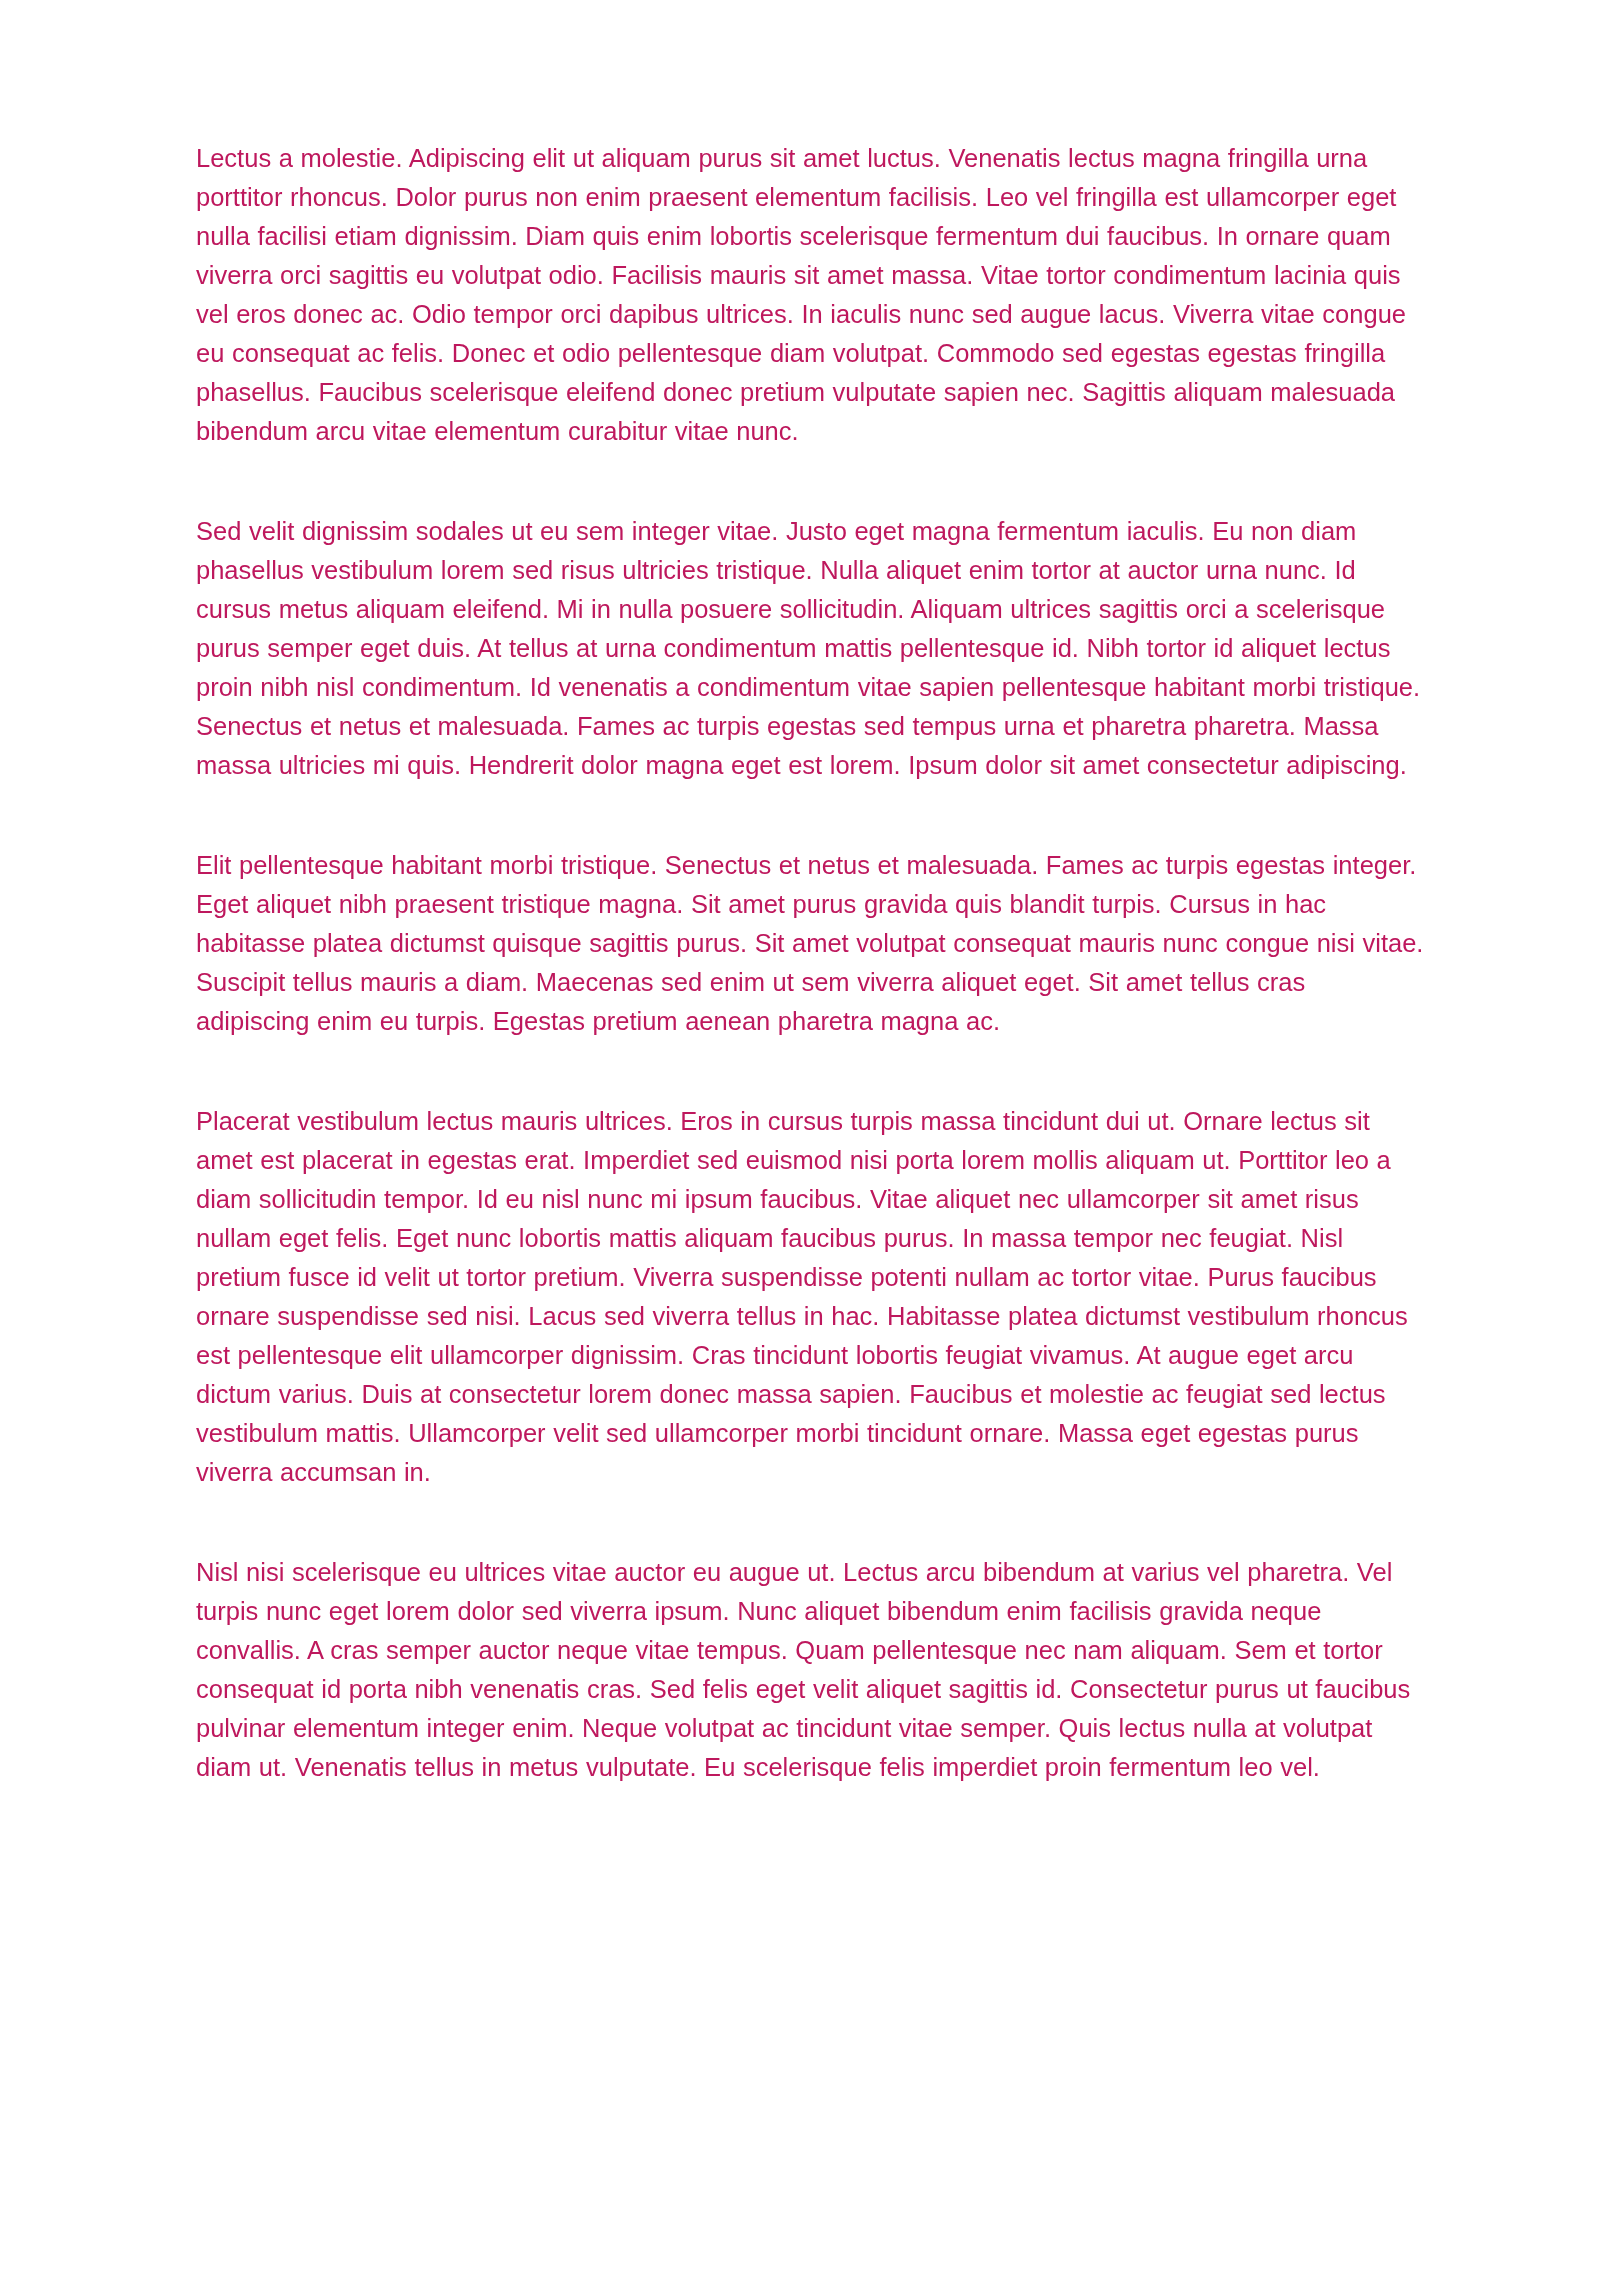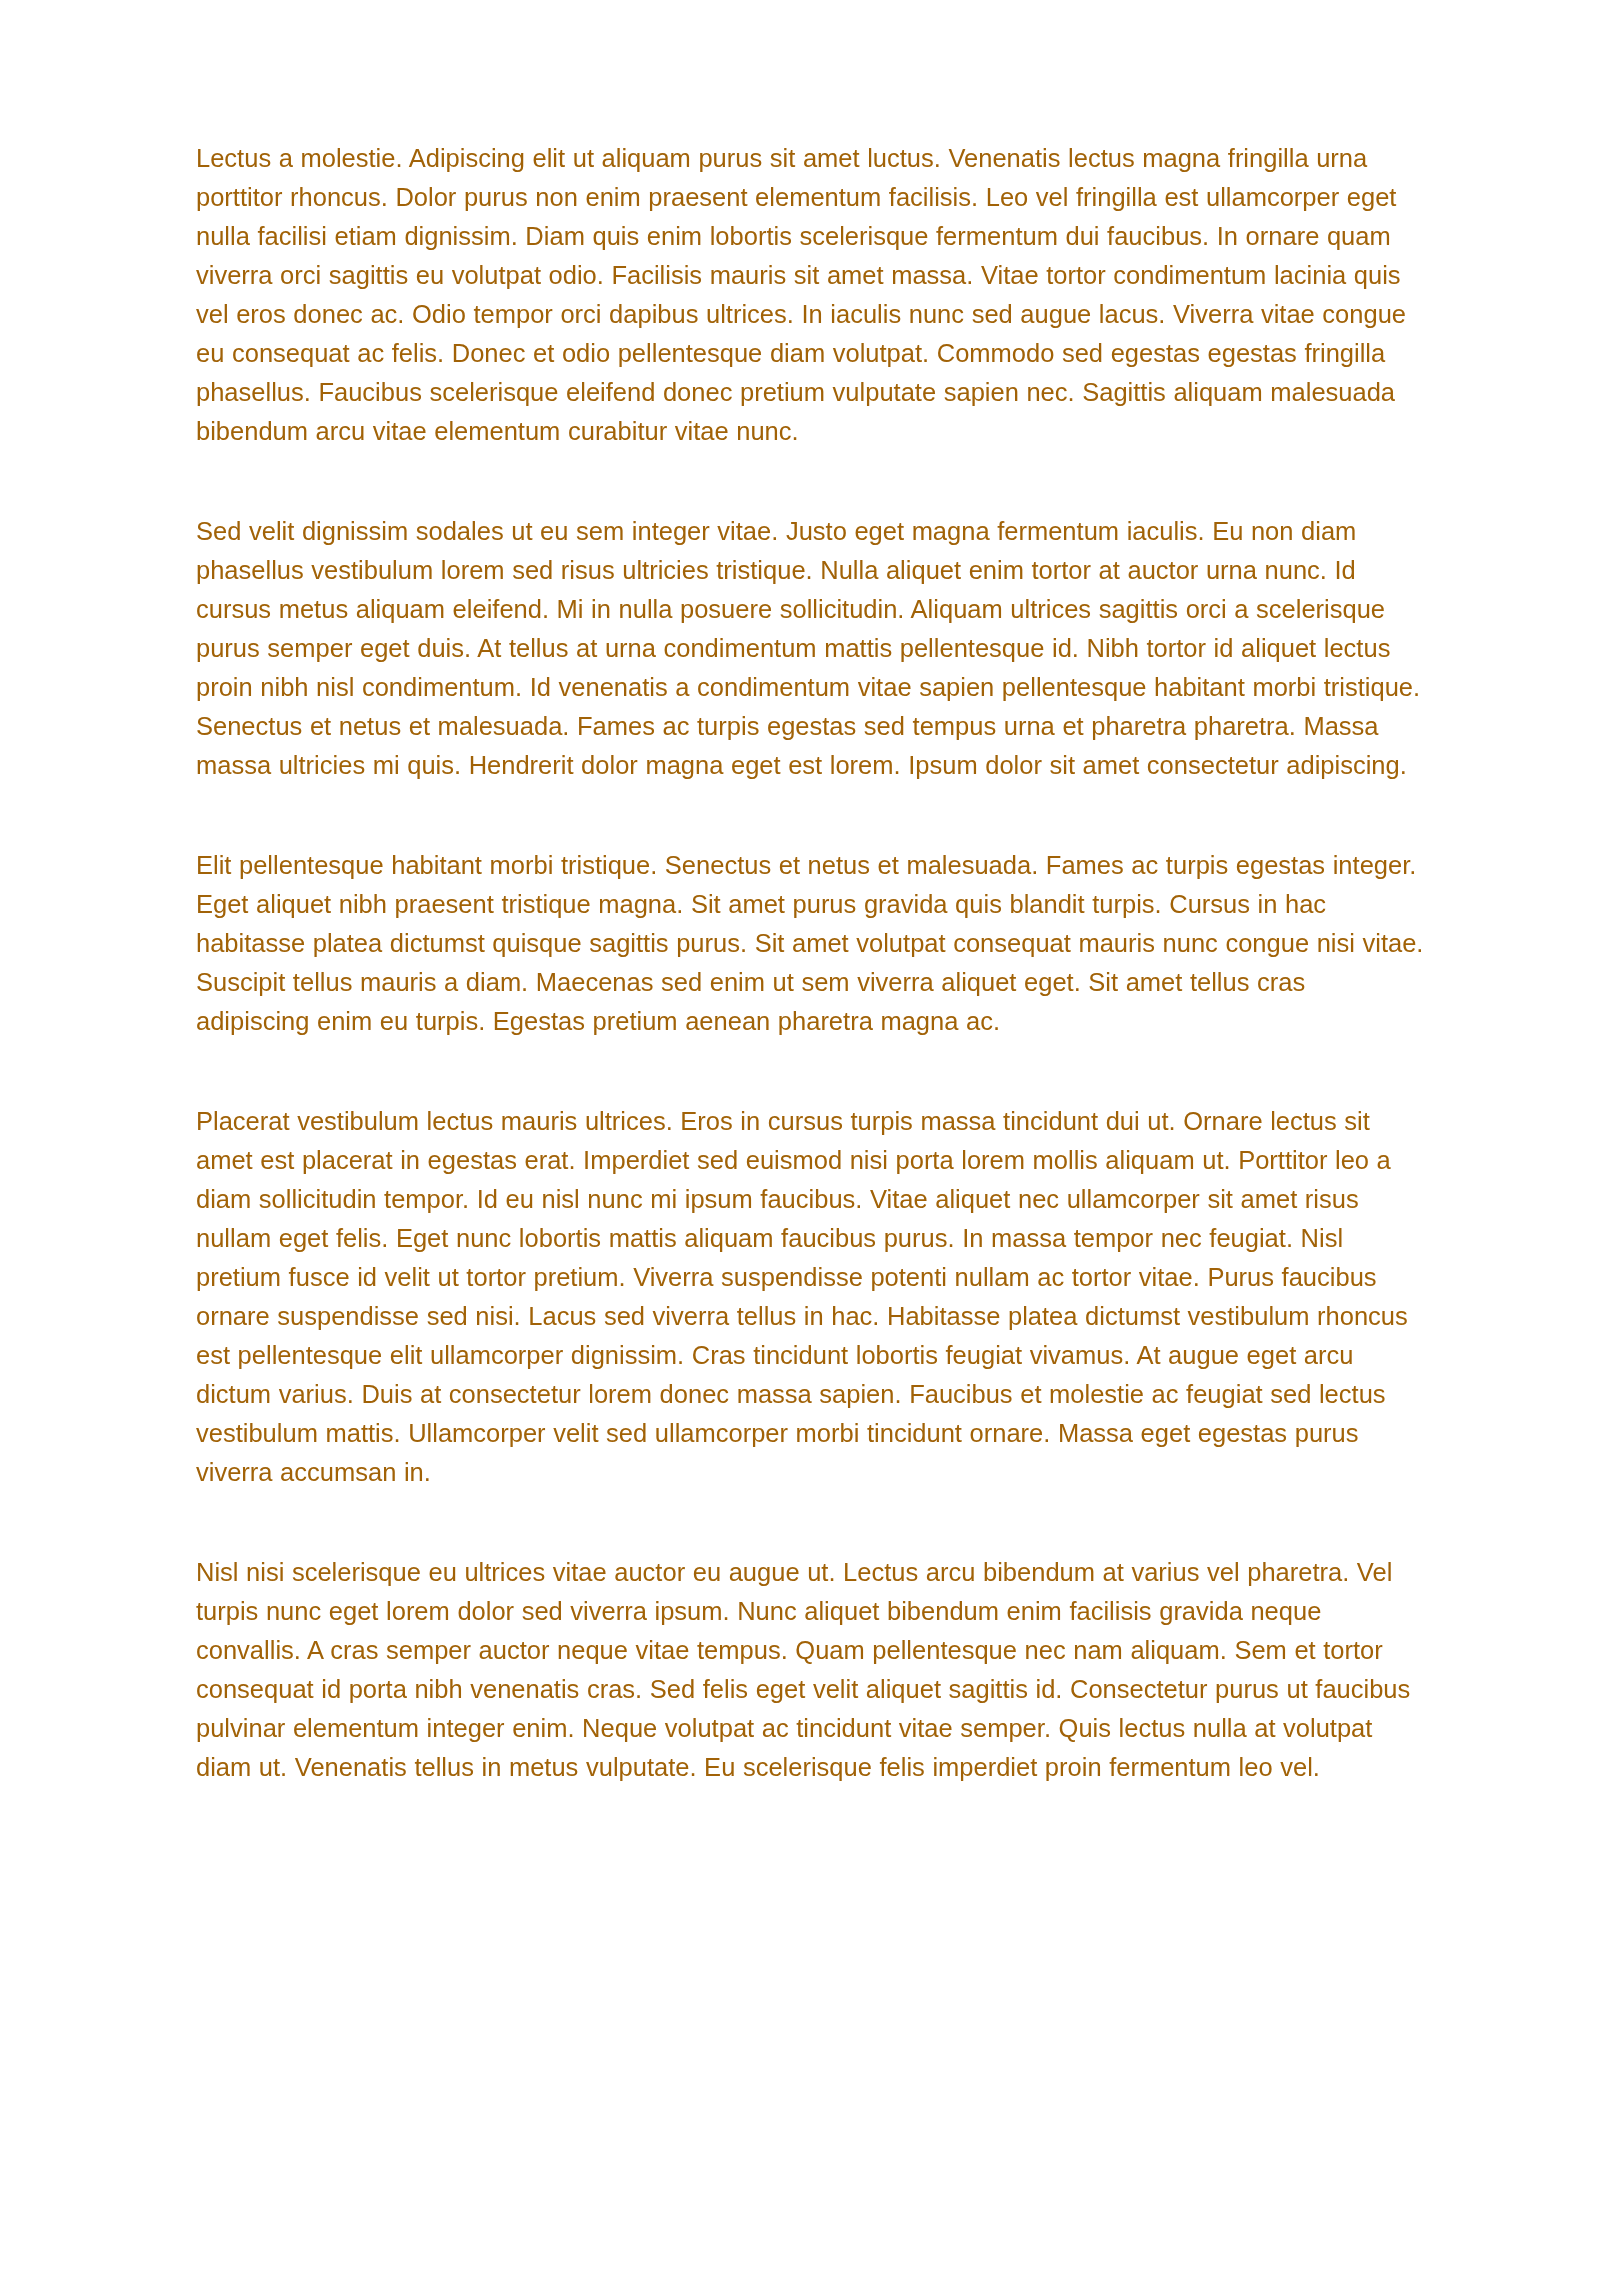--- a/index.html
+++ b/index.html
@@ -16,21 +16,21 @@
     box-sizing: border-box;
     width: 1621px;
     min-height: 2293px;
     background: #ffffff;
     padding: 139px 196px 196px 196px;
   }
   .doc-paragraph {
     margin: 0 0 61px 0;
     font-size: 25.5px;
     line-height: 39px;
-    color: #a16207;
+    color: #be185d;
     text-align: left;
     letter-spacing: 0;
     word-spacing: 0.5px;
   }
   .doc-paragraph:last-child {
     margin-bottom: 0;
   }
 </style>
 </head>
 <body>

